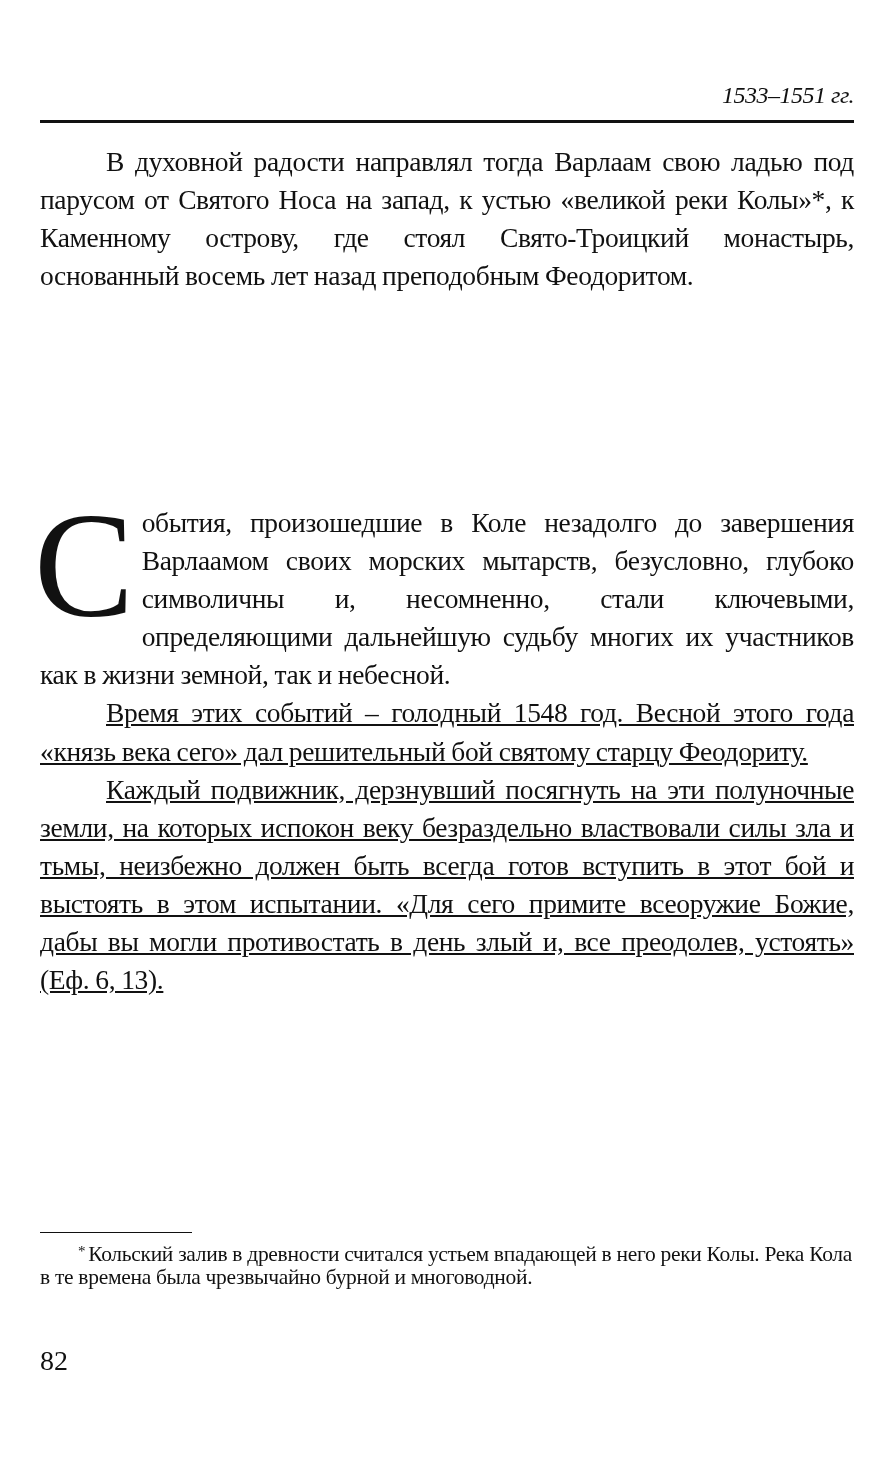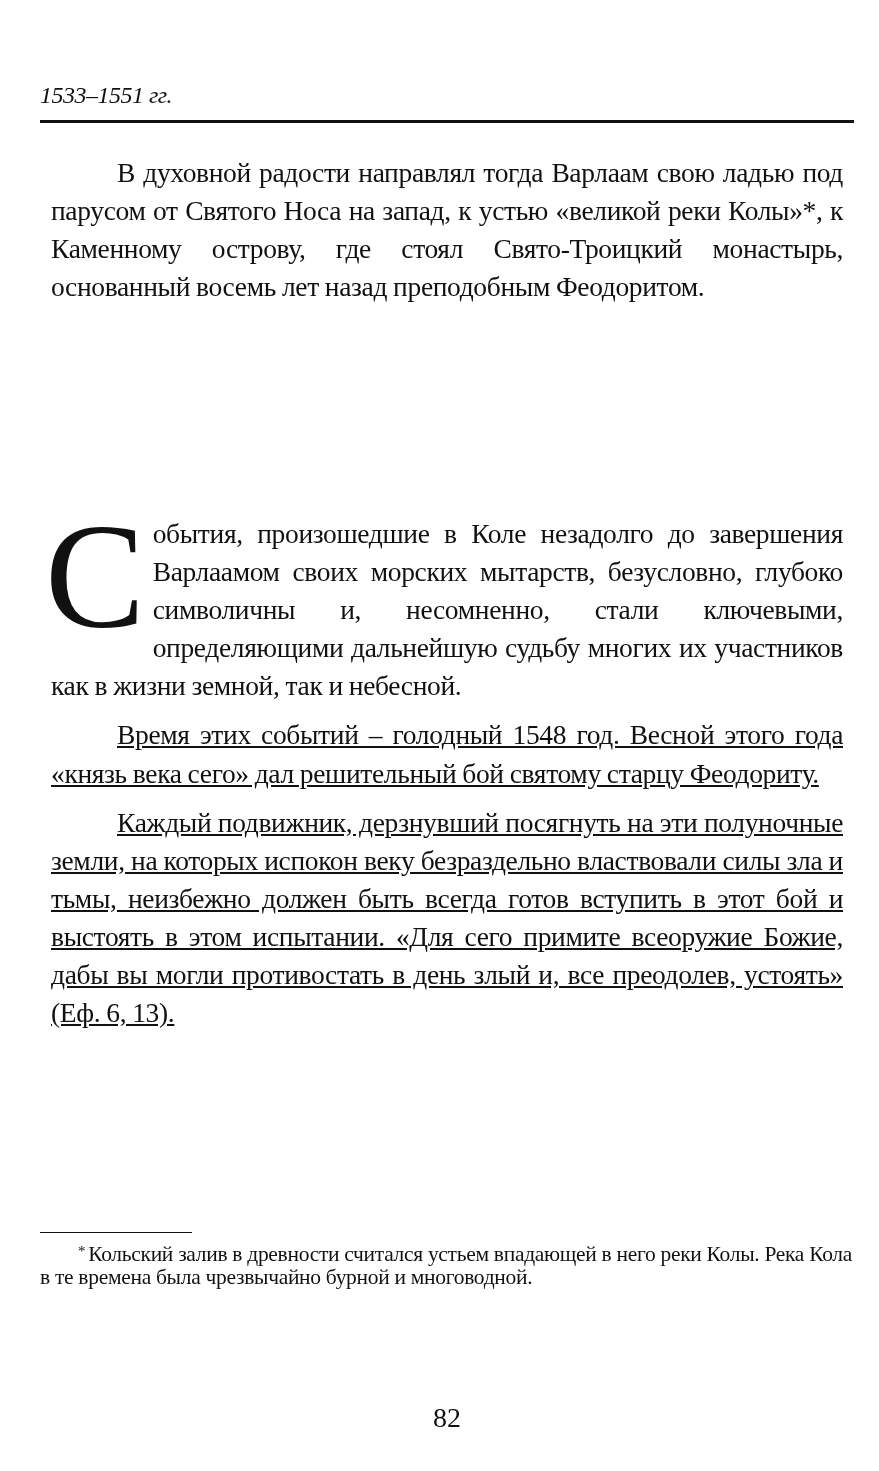--- a/index.html
+++ b/index.html
@@ -19,21 +19,21 @@
     position: absolute;
     left: 40px;
     top: 0;
     width: 814px;
   }
   .running-head {
     position: absolute;
     top: 82px;
     left: 0;
     width: 814px;
-    text-align: left;
+    text-align: right;
     font-style: italic;
     font-size: 24px;
     letter-spacing: -0.5px;
   }
   .head-rule {
     position: absolute;
     top: 120px;
     left: 0;
     width: 814px;
     height: 0;
@@ -43,21 +43,21 @@
     position: absolute;
     left: 0;
     width: 814px;
     font-size: 27.5px;
     line-height: 38.1px;
     text-align: justify;
     letter-spacing: -0.35px;
     word-spacing: -0.5px;
   }
   .body-text p {
-    margin: 11px;
+    margin: 0;
     text-indent: 66px;
     text-align-last: left;
   }
   .block-1 { top: 143px; }
   .block-2 { top: 504px; }
 
   .dropcap-para {
     text-indent: 0 !important;
   }
   .dropcap {
@@ -94,24 +94,23 @@
     text-indent: 38px;
     margin: 0;
   }
   .fn-mark {
     font-size: 15px;
     vertical-align: 5px;
     margin-right: 3px;
   }
   .page-number {
     position: absolute;
-    top: 1402px;
+    top: 1345px;
     left: 0;
     width: 814px;
-    text-align: center;
     font-size: 28px;
   }
 </style>
 </head>
 <body>
 
 <div class="page">
 
   <div class="running-head">1533–1551 гг.</div>
   <div class="head-rule"></div>

